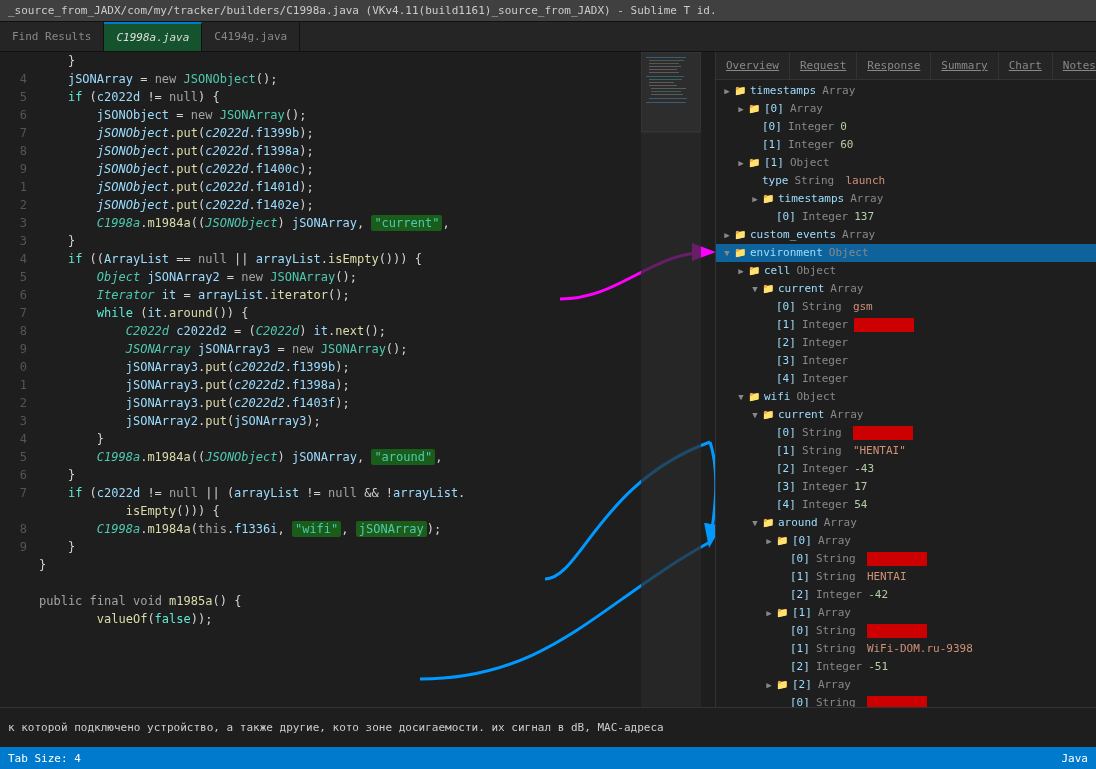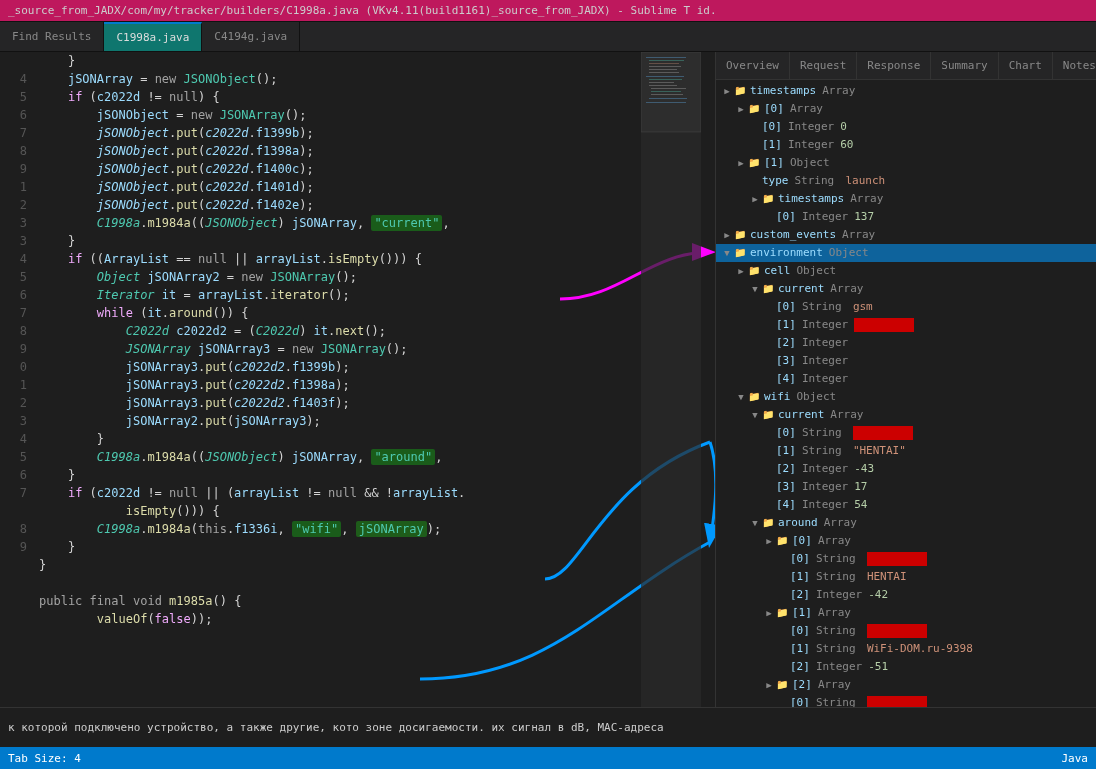--- a/index.html
+++ b/index.html
@@ -1,20 +1,20 @@
 <!DOCTYPE html>
 <html><head>
   <meta charset="utf-8">
   <style>
     * { box-sizing: border-box; margin: 0; padding: 0; }
     body { font-family: 'Consolas', 'Monaco', monospace; background: #1e1e1e; color: #d4d4d4; font-size: 12px; overflow: hidden; width: 1096px; height: 769px; display: flex; flex-direction: column; }
     
     
     #title-bar {
-      background: #be185d;
+      background: #404040;
       color: #ccc;
       padding: 4px 8px;
       font-size: 11px;
       white-space: nowrap;
       overflow: hidden;
       border-bottom: 1px solid #111;
     }
     
     
     #tab-bar {
@@ -28,23 +28,24 @@
       padding: 0 12px;
       display: flex;
       align-items: center;
       font-size: 11px;
       color: #888;
       border-right: 1px solid #111;
       cursor: pointer;
       white-space: nowrap;
     }
     .tab.active {
-      background: #0f766e;
+      background: #14532d;
       color: #ddd;
       border-top: 2px solid #007acc;
+      font-style: italic;
     }
     
     
     #main {
       display: flex;
       flex: 1;
       overflow: hidden;
     }
     
     
@@ -75,21 +76,21 @@
       flex-shrink: 0;
     }
     .line-content {
       flex: 1;
       padding-left: 4px;
       white-space: pre;
       color: #d4d4d4;
     }
     
     .kw { color: #a3a3a3; }
-    .kw2 { color: #f0abfc; }
+    .kw2 { color: #5eead4; }
     .str { color: #ce9178; }
     .cls { color: #4ec9b0; }
     .fn { color: #dcdcaa; }
     .var { color: #9cdcfe; }
     .num { color: #b5cea8; }
     .op { color: #d4d4d4; }
     .it { font-style: italic; }
     .highlight-green { background: #1a5c1a; color: #4ec9b0; padding: 1px 3px; border-radius: 2px; }
     .highlight-green2 { background: #1e5c1a; color: #4ec9b0; padding: 1px 3px; border-radius: 2px; }
     #code-minimap {
@@ -122,20 +123,21 @@
       align-items: stretch;
       font-size: 11px;
     }
     .right-tab {
       padding: 0 10px;
       display: flex;
       align-items: center;
       color: #888;
       cursor: pointer;
       border-right: 1px solid #333;
+      text-decoration: underline;
     }
     
     
     #tree-view {
       flex: 1;
       overflow-y: auto;
       overflow-x: hidden;
       padding: 2px 0;
     }
     .tree-row {

